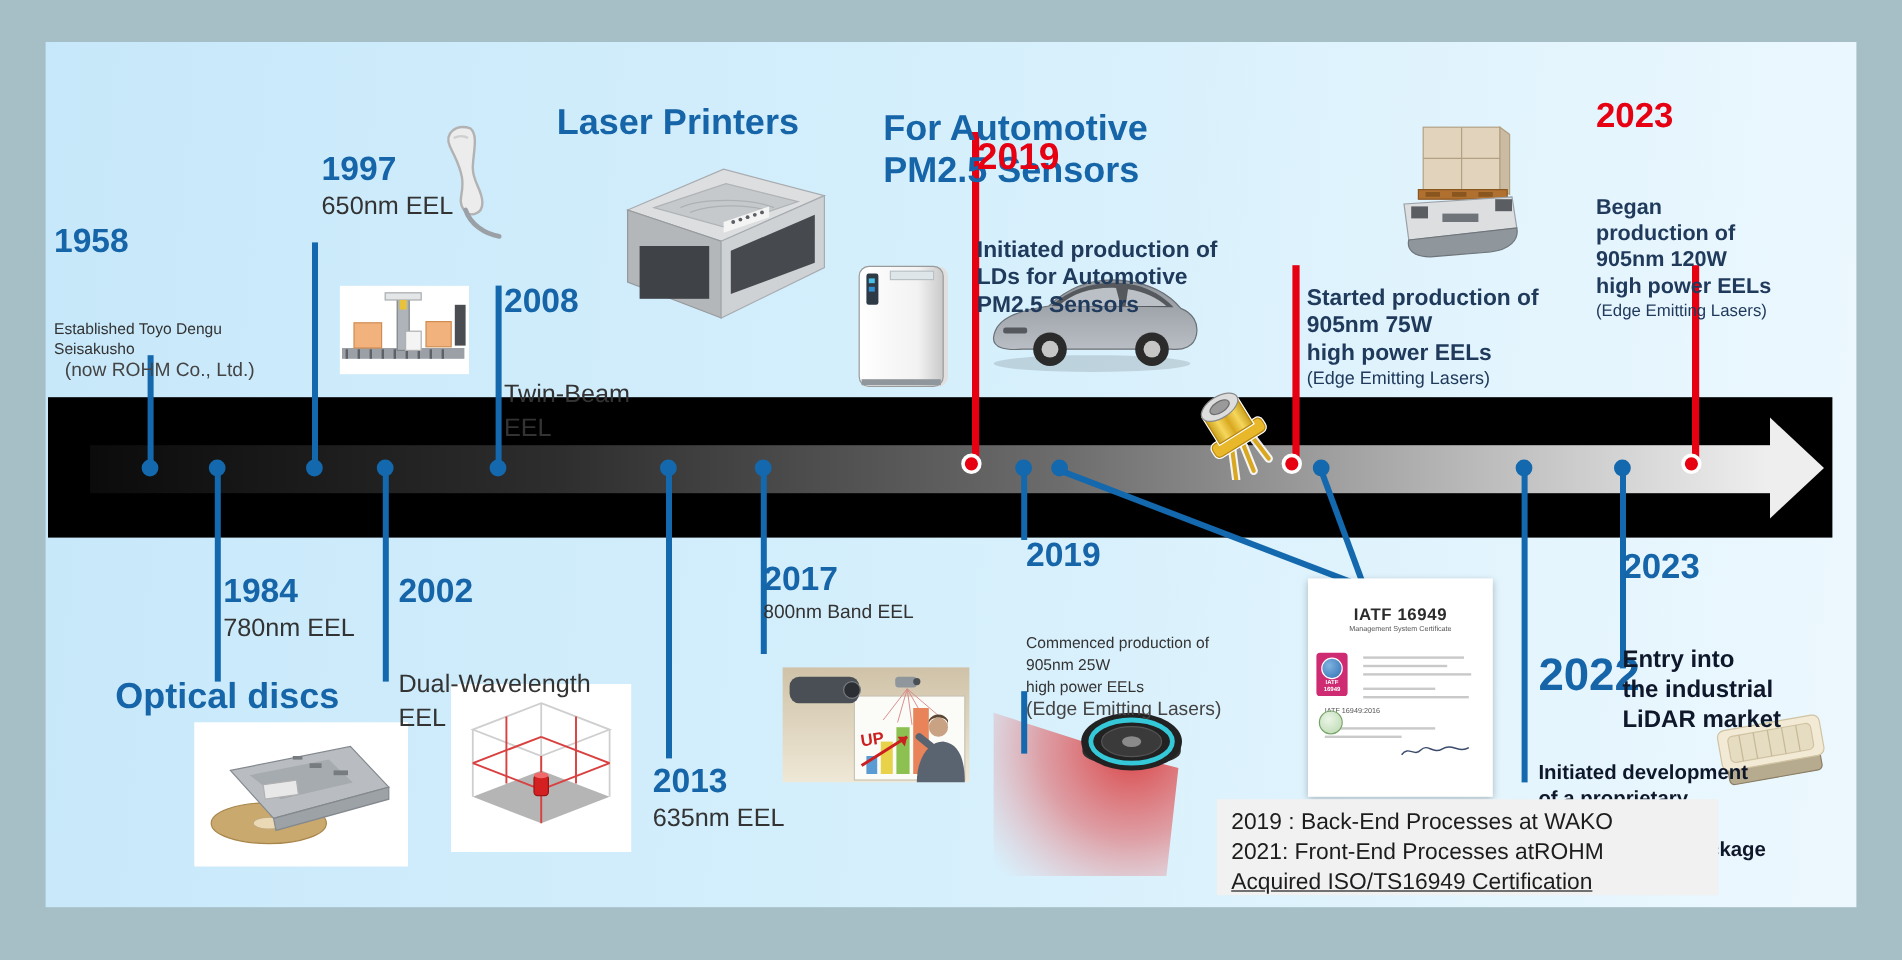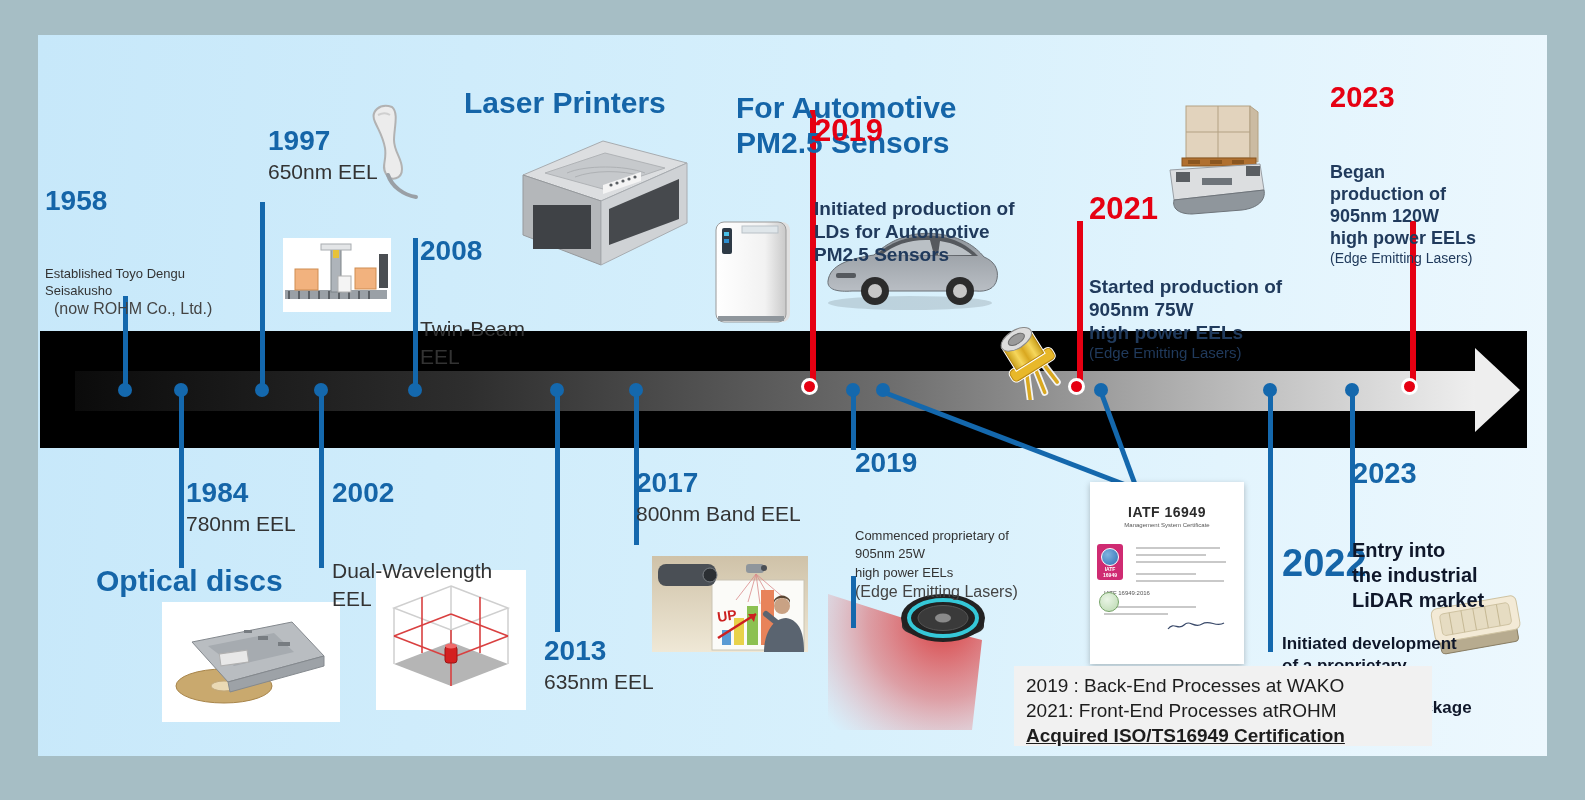--- a/index.html
+++ b/index.html
@@ -41,21 +41,21 @@
   .sub-dark  { font-size:16px; color:#444; }
   .sub-navy  { font-size:15px; color:#203a5c; }
 
   .illus { position:absolute; }
   .white-card { background:#fff; }
 
   .note-box {
     position:absolute; left:1014px; top:666px; width:418px; height:80px;
     background:#f1f1f1; padding:7px 12px; font-size:19px; color:#1d1d1d; line-height:1.32;
   }
-  .note-box .bold-u { font-weight:bold; text-decoration:underline; }
+  .note-box .bold-u { font-weight:normal; text-decoration:underline; }
 
   .certificate {
     position:absolute; left:1090px; top:482px; width:154px; height:182px;
     background:#fff; box-shadow:0 2px 6px rgba(0,0,0,0.25); padding:22px 12px 6px 12px;
   }
   .cert-title { text-align:center; font-size:14px; font-weight:bold; color:#2b2b2b; letter-spacing:0.5px; }
   .cert-sub { text-align:center; font-size:6px; color:#555; margin-top:2px; }
   .cert-line { height:2px; background:#c9c9c9; margin:5px 0 0 34px; }
   .cert-badge {
     position:absolute; left:7px; top:62px; width:26px; height:36px;
@@ -377,21 +377,20 @@
   </div>
 
   <div class="ev" style="left:814px;top:112px">
     <div class="year-red">2019</div>
     <div class="body-navy ml">Initiated production of
 LDs for Automotive
 PM2.5 Sensors</div>
   </div>
 
   <div class="ev" style="left:1089px;top:190px">
-    <div class="year-red">2021</div>
     <div class="body-navy ml">Started production of
 905nm 75W
 high power EELs</div>
     <div class="sub-navy">(Edge Emitting Lasers)</div>
   </div>
 
   <div class="ev" style="left:1330px;top:80px">
     <div class="year-red" style="font-size:29px">2023</div>
     <div class="body-navy ml" style="font-size:18px">Began
 production of
@@ -411,26 +410,26 @@
 EEL</div>
   </div>
 
   <div class="ev" style="left:544px;top:634px">
     <div class="year-blue">2013</div>
     <div class="body-dark" style="font-size:21px">635nm EEL</div>
   </div>
 
   <div class="ev" style="left:636px;top:466px">
     <div class="year-blue">2017</div>
-    <div class="body-dark" style="font-size:21px">800nm Band EEL</div>
+    <div class="body-dark" style="font-size:16px">800nm Band EEL</div>
   </div>
 
   <div class="ev" style="left:855px;top:446px">
     <div class="year-blue">2019</div>
-    <div class="body-dark ml" style="line-height:1.4">Commenced proprietary of
+    <div class="body-dark ml" style="line-height:1.4">Commenced production of
 905nm 25W
 high power EELs</div>
     <div class="sub-dark">(Edge Emitting Lasers)</div>
   </div>
 
   <div class="ev" style="left:1282px;top:540px">
     <div class="year-blue" style="font-size:38px">2022</div>
     <div class="body-dark-bold ml" style="font-size:17px">Initiated development
 of a proprietary
 surface-mount

